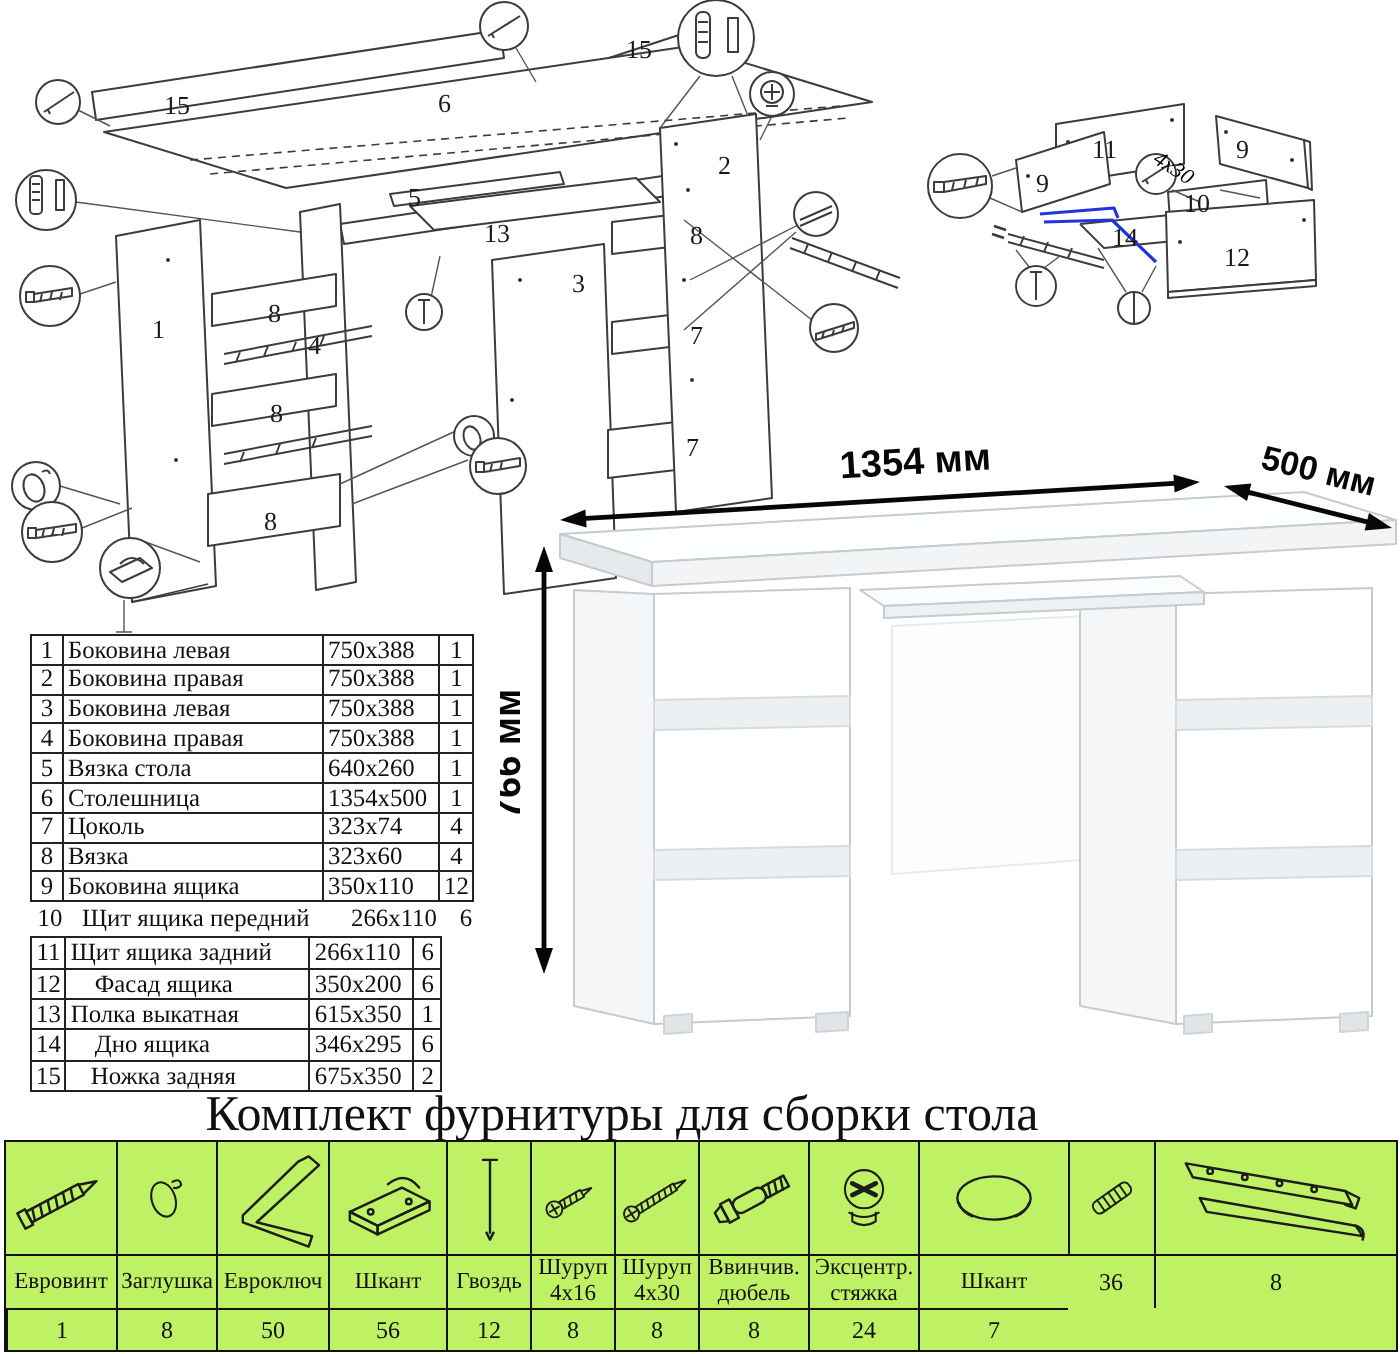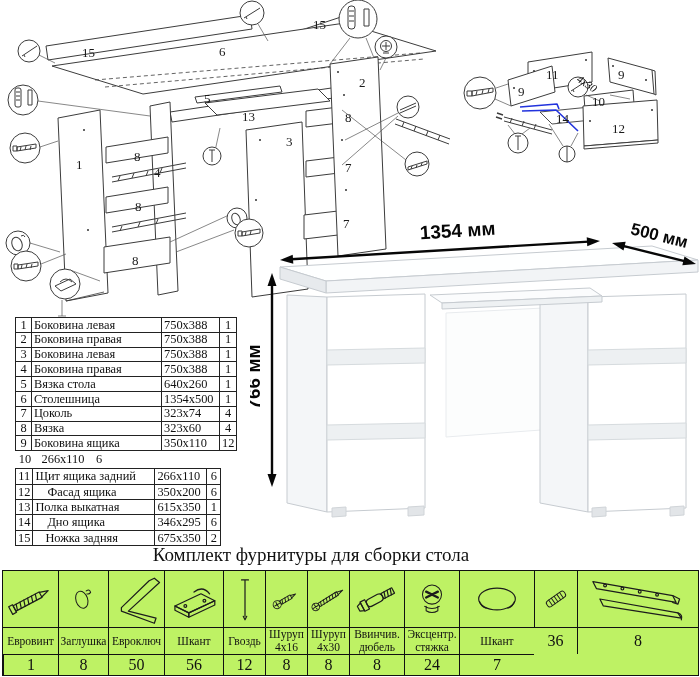--- a/index.html
+++ b/index.html
@@ -18,31 +18,31 @@
   table.t1 td{height:13.8px;}
   table.t2 td{height:14.4px;}
   td.c-num,td.c-qty{text-align:center;padding:0;}
   td.c-size{text-align:left;}
   td.ind{padding-left:8px;}
   .row10{display:flex;height:17px;align-items:center;font-size:12.4px;}
   .row10 span{display:inline-block;white-space:nowrap;}
 
   
   #hw-title{top:544px;left:311px;transform:translateX(-50%);white-space:nowrap;
-            font-size:19px;}
+            font-size:25px;}
   #hw{left:2px;top:570px;width:695px;border:1.5px solid #111;display:grid;
       grid-template-columns:55px 50px 56px 59px 42px 42px 42px 55px 55px 75px 43px auto;
       grid-template-rows:56px 27px 21px;background:#bef264;}
   .hw-cell{border-left:1px solid #111;display:flex;align-items:center;justify-content:center;
            overflow:hidden;}
   .hw-first{border-left:none;}
   .hw-label,.hw-qty{border-top:1px solid #111;text-align:center;}
   .hw-label{font-size:11.5px;line-height:1.1;padding:1px 1px;}
   .hw-label.small{font-size:10.8px;}
-  .hw-qty{font-size:16px;}
+  .hw-qty{font-size:12px;}
   .hwicon{stroke:#1c1c1c;fill:none;stroke-width:1.4;stroke-linecap:round;stroke-linejoin:round;}
 </style>
 </head>
 <body>
 
 <svg class="abs" style="left:0;top:0" width="700" height="318" viewBox="0 0 700 318">
   <g stroke="#3c3c3c" stroke-width="1" fill="none" stroke-linejoin="round">
 
     <polygon points="46,46 250,15 252,29 48,60" fill="#fff"></polygon>
     <polygon points="268,41 344,16 346,30 270,55" fill="#fff"></polygon>
@@ -253,20 +253,21 @@
     <tr>
           <td class="c-num">9</td>
           <td class="ind">Боковина ящика</td>
           <td class="c-size">350x110</td>
           <td class="c-qty">12</td>
         </tr>
   </tbody>
     </table>
   <div class="row10">
     <span style="width:20px;text-align:center">10</span>
+    <span style="width:128px;padding-left:6px">Щит ящика передний</span>
     <span style="width:56px;text-align:center">266x110</span>
     <span style="width:16px;text-align:center">6</span>
   </div>
   <table class="parts t2">
     <colgroup>
         <col style="width:17px">
         <col style="width:122px">
         <col style="width:52px">
         <col style="width:14px">
       </colgroup>

